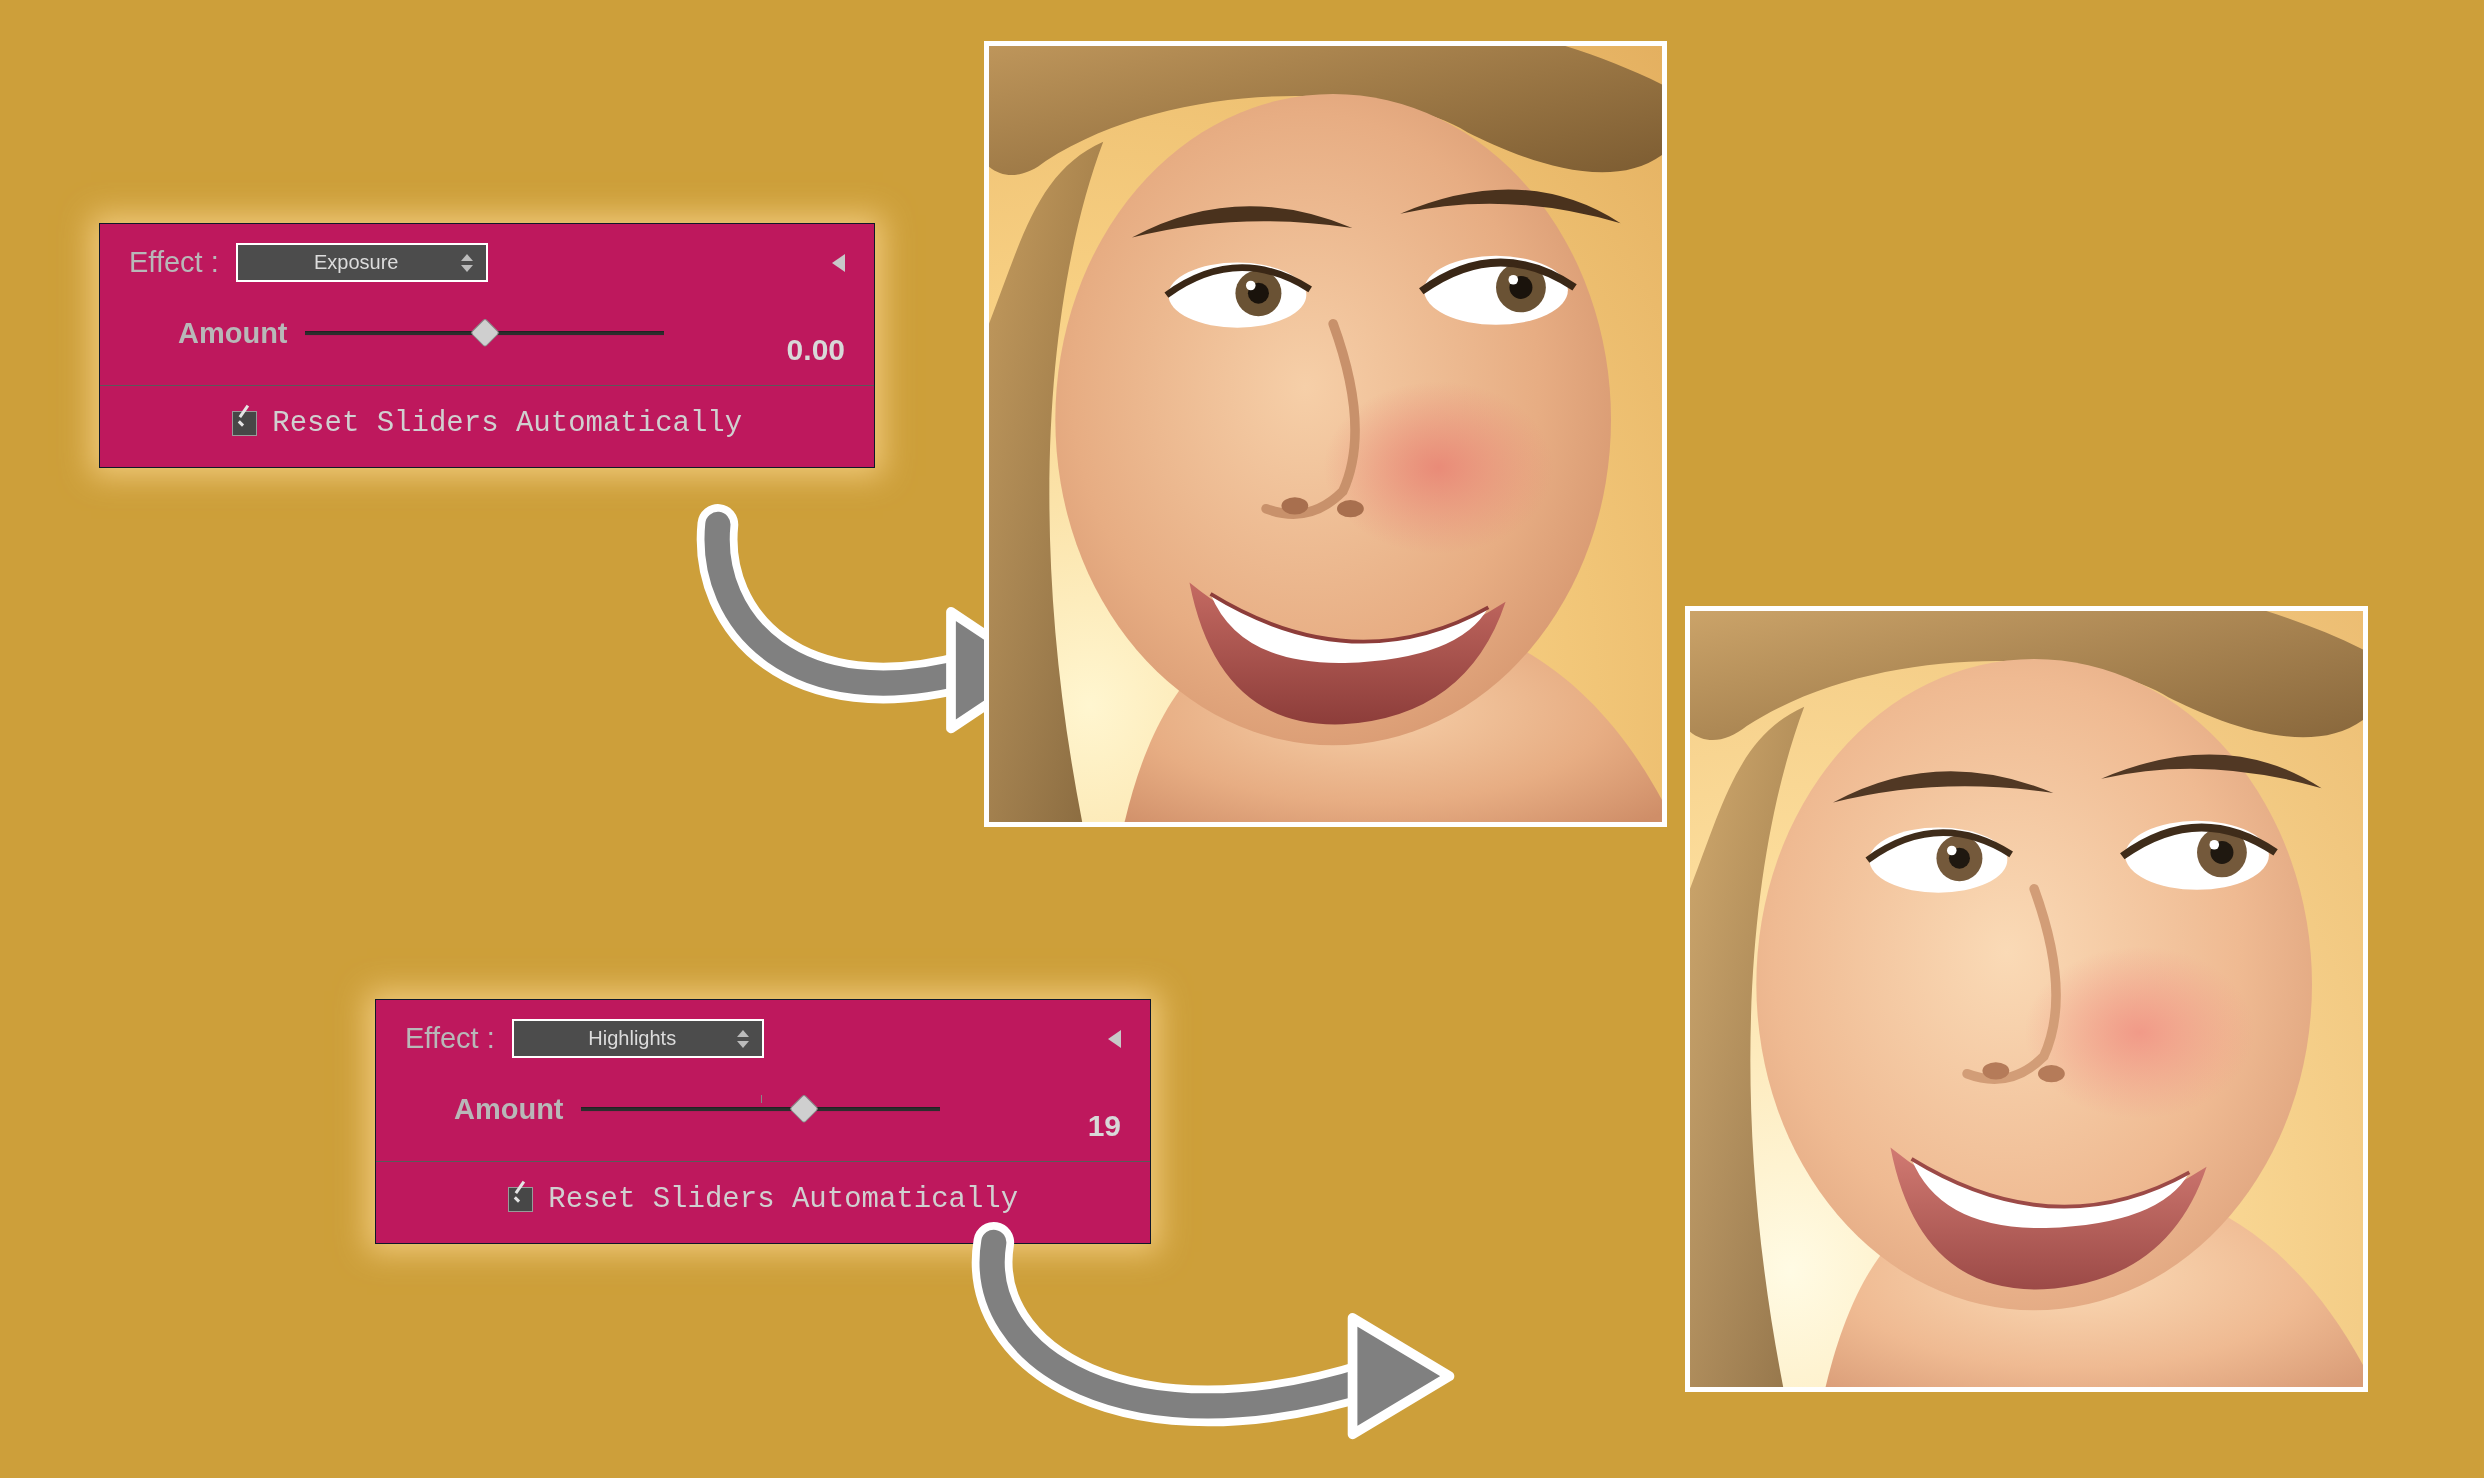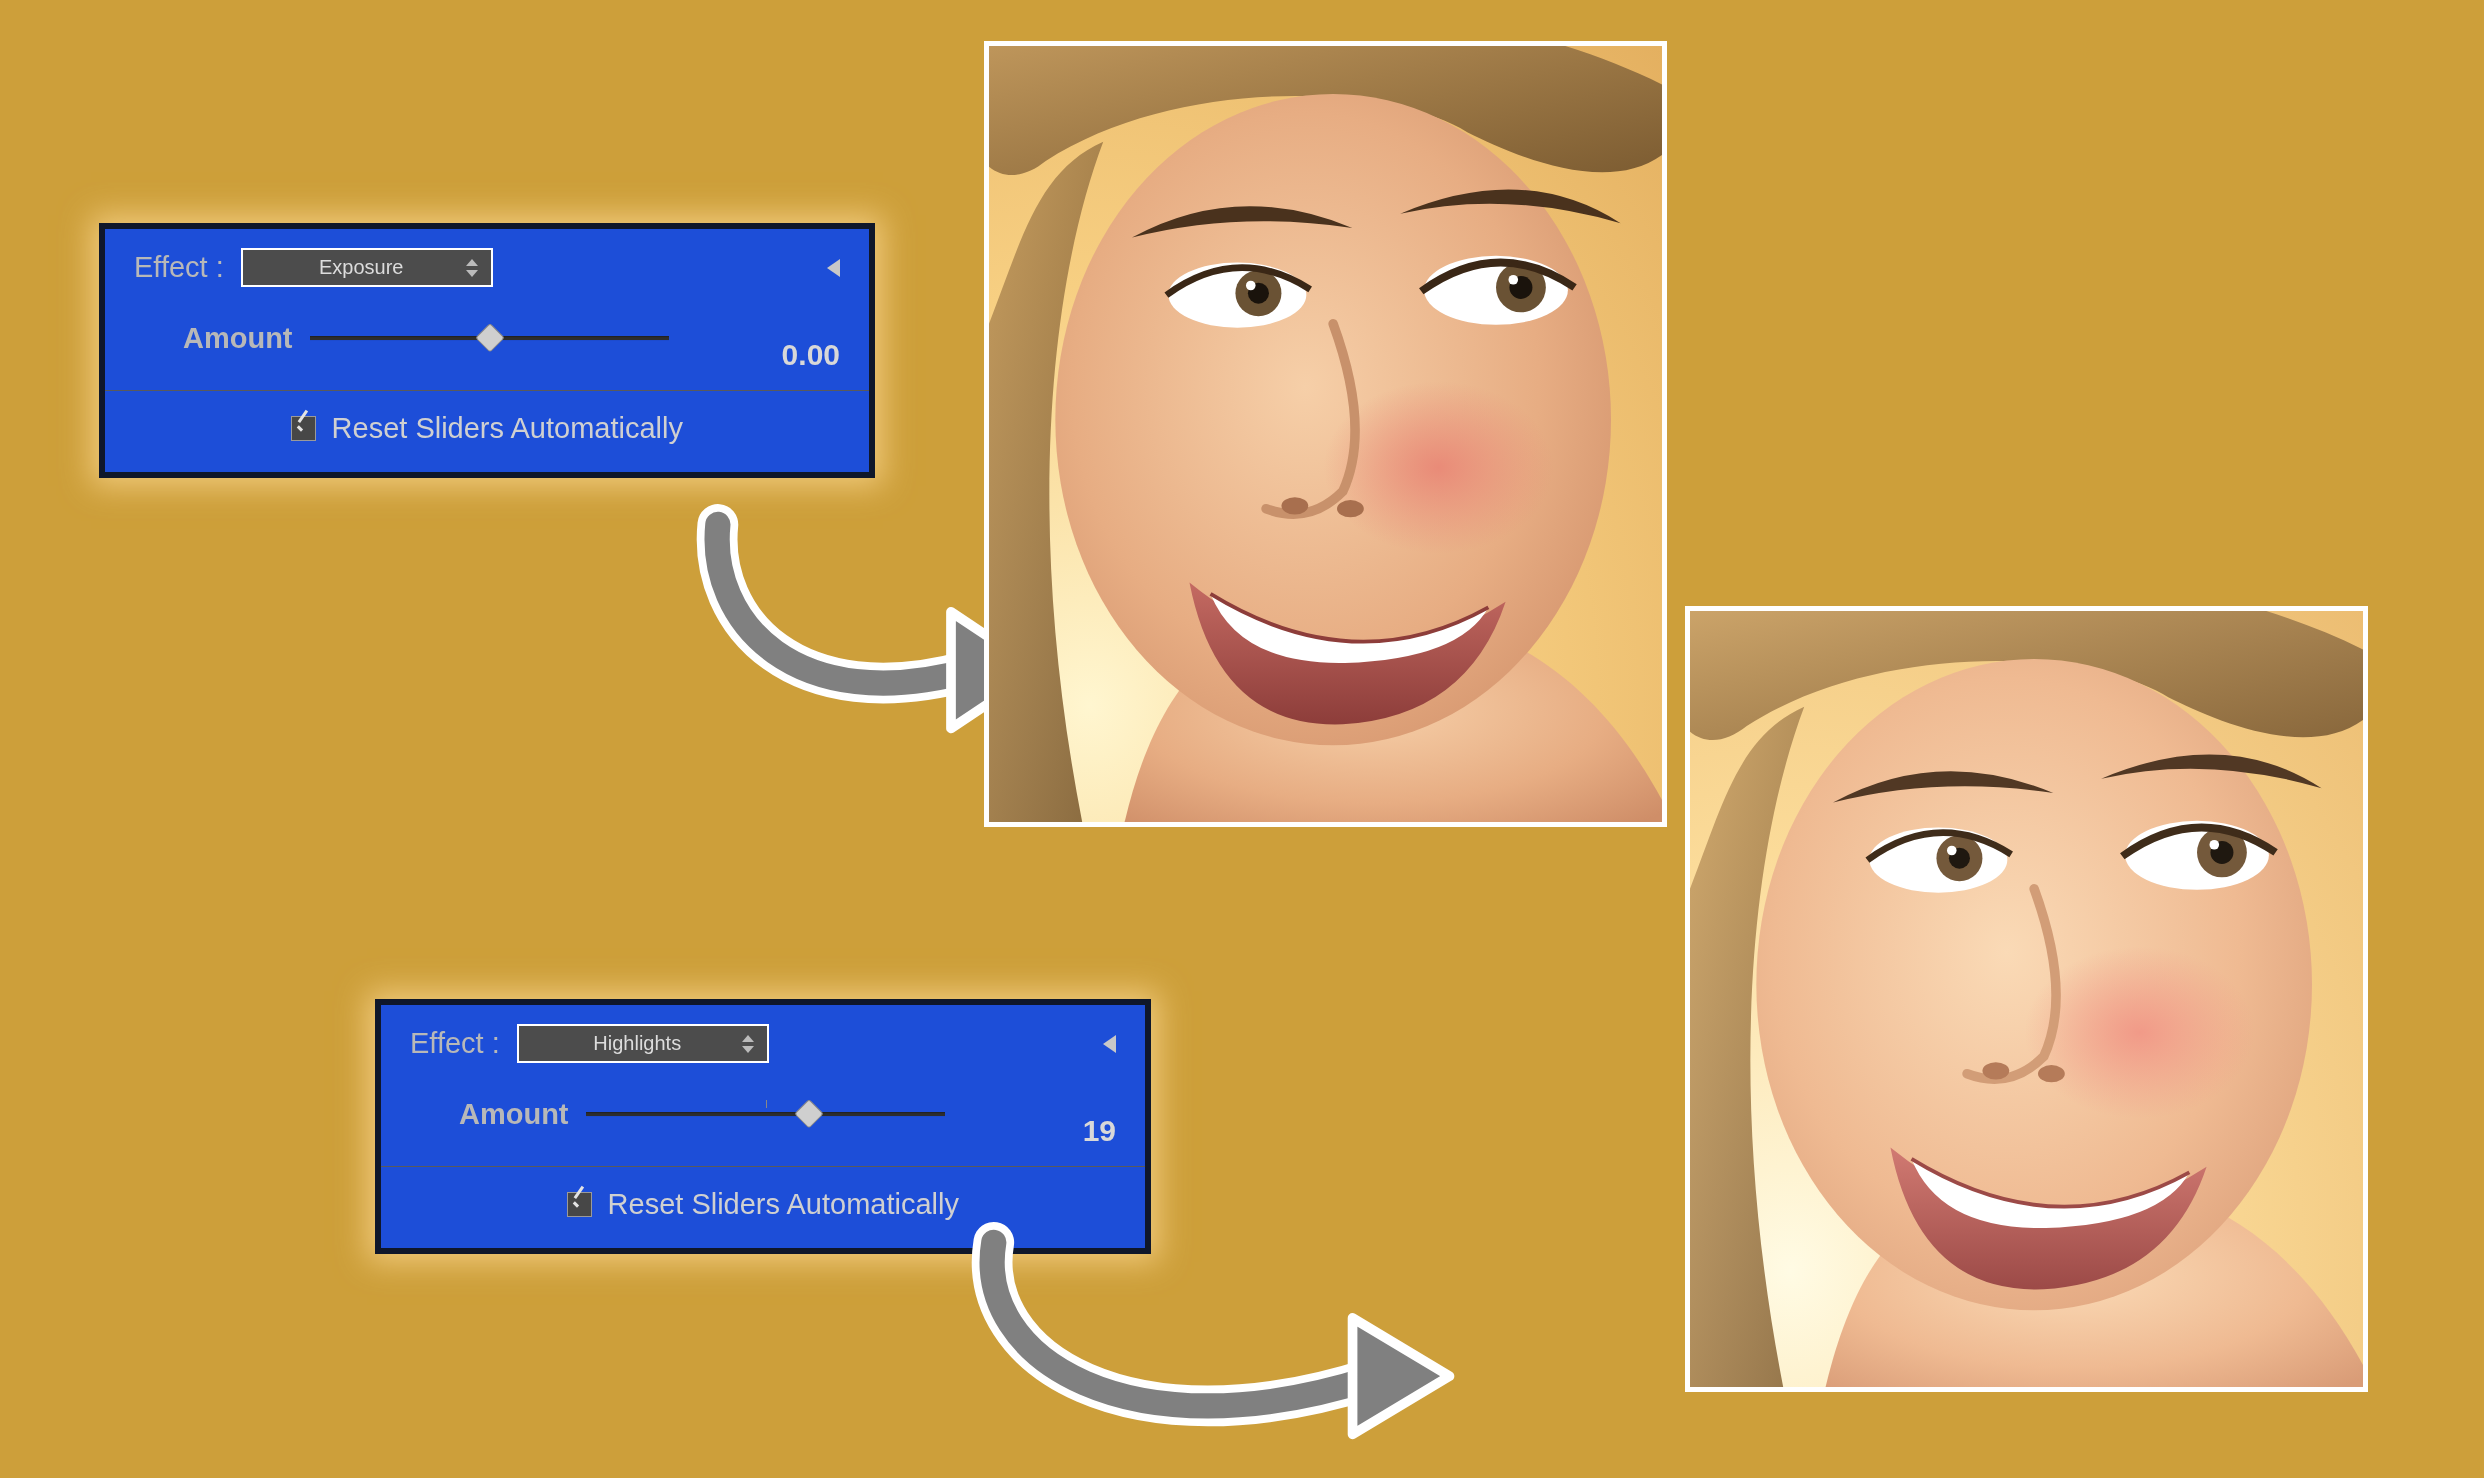--- a/index.html
+++ b/index.html
@@ -13,22 +13,22 @@
   .stage {
     position: relative;
     width: 2484px;
     height: 1479px;
     transform-origin: top left;
   }
 
   
   .panel {
     position: absolute;
-    background: #1d4ed8;
-    border: 6px solid #0f172a;
+    background: #be185d;
+    border: 1px solid #0f172a;
     box-shadow: 0 0 29px 7.8px rgba(255,220,150,0.7);
     color: #c8c8c8;
   }
   .panel-row {
     display: flex;
     align-items: center;
     padding: 19.4px 29px 13.6px 29px;
   }
   .effect-label {
     font-size: 29px;
@@ -125,20 +125,21 @@
     background: #3a3a3a;
     border-bottom: 1px solid #5a5a5a;
     margin: 0;
   }
 
   .reset-row {
     display: flex;
     align-items: center;
     justify-content: center;
     padding: 21.3px 0 27px 0;
+    font-family: Liberation Mono, monospace;
   }
   .checkbox {
     width: 25px; height: 25px;
     border: 1.9px solid #9a9a9a;
     background: #474747;
     margin-right: 15.5px;
     position: relative;
   }
   .checkbox::after {
     content: "";

